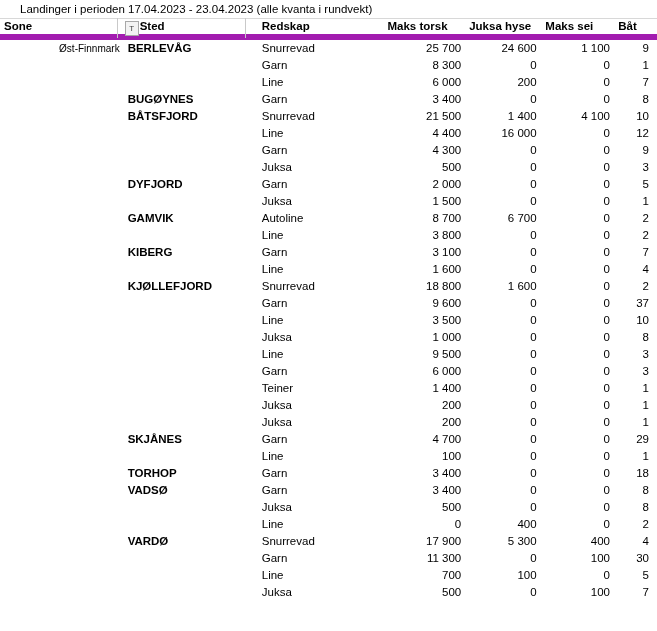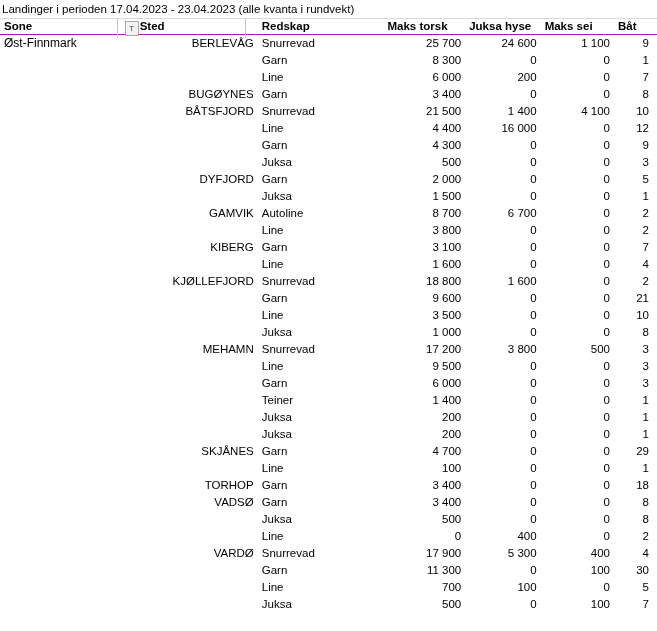--- a/index.html
+++ b/index.html
@@ -17,21 +17,21 @@
   }
   .sheet {
     width: 657px;
     height: 631px;
     box-sizing: border-box;
     position: relative;
   }
   .title-bar {
     height: 18px;
     line-height: 18px;
-    padding-left: 2px;
+    padding-left: 20px;
     font-size: 11.5px;
     color: #000;
     white-space: nowrap;
     border-bottom: 1px solid #d8d8d8;
   }
   table.grid {
     border-collapse: collapse;
     width: 657px;
     table-layout: fixed;
   }
@@ -41,25 +41,25 @@
   table.grid col.c-torsk  { width: 78px; }
   table.grid col.c-hyse   { width: 72px; }
   table.grid col.c-sei    { width: 70px; }
   table.grid col.c-bat    { width: 41px; }
 
   thead th {
     font-weight: bold;
     font-size: 11.5px;
     text-align: left;
     padding: 1px 20px 2px 4px;
-    border-bottom: 1px solid #a21caf;
+    border-bottom: 6px solid #a21caf;
     vertical-align: bottom;
     white-space: nowrap;
   }
-  thead th.num { text-align: left; }
+  thead th.num { text-align: center; }
   thead th.sted-head { position: relative; padding-left: 16px; }
   .filter-icon {
     position: absolute;
     left: 1px;
     top: 2px;
     width: 12px;
     height: 13px;
     border: 1px solid #a8a8a8;
     background: #f3f3f3;
     font-size: 8px;
@@ -70,22 +70,22 @@
   }
 
   tbody td {
     padding: 0 4px;
     height: 17px;
     line-height: 17px;
     font-size: 11.5px;
     white-space: nowrap;
     vertical-align: middle;
   }
-  tbody td.sone { font-size: 12px; }
-  tbody td.sted { font-weight: normal; text-align: right; }
+  tbody td.sone { font-size: 10px; text-align: right; }
+  tbody td.sted { font-weight: bold; }
   tbody td.num { text-align: right; font-variant-numeric: tabular-nums; }
   tbody td.bat { text-align: right; padding-right: 8px; }
 
   
   .vline {
     position: absolute;
     top: 18px;
     width: 1px;
     background: #c9c9c9;
   }
@@ -260,48 +260,39 @@
           <td class="num">0</td>
           <td class="num bat">2</td>
         </tr>
         <tr>
           <td class="sone"></td>
           <td class="sted"></td>
           <td class="redskap">Garn</td>
           <td class="num">9 600</td>
           <td class="num">0</td>
           <td class="num">0</td>
-          <td class="num bat">21</td>
+          <td class="num bat">37</td>
         </tr>
         <tr>
           <td class="sone"></td>
           <td class="sted"></td>
           <td class="redskap">Line</td>
           <td class="num">3 500</td>
           <td class="num">0</td>
           <td class="num">0</td>
           <td class="num bat">10</td>
         </tr>
         <tr>
           <td class="sone"></td>
           <td class="sted"></td>
           <td class="redskap">Juksa</td>
           <td class="num">1 000</td>
           <td class="num">0</td>
           <td class="num">0</td>
           <td class="num bat">8</td>
-        </tr>
-        <tr>
-          <td class="sone"></td>
-          <td class="sted">MEHAMN</td>
-          <td class="redskap">Snurrevad</td>
-          <td class="num">17 200</td>
-          <td class="num">3 800</td>
-          <td class="num">500</td>
-          <td class="num bat">3</td>
         </tr>
         <tr>
           <td class="sone"></td>
           <td class="sted"></td>
           <td class="redskap">Line</td>
           <td class="num">9 500</td>
           <td class="num">0</td>
           <td class="num">0</td>
           <td class="num bat">3</td>
         </tr>

